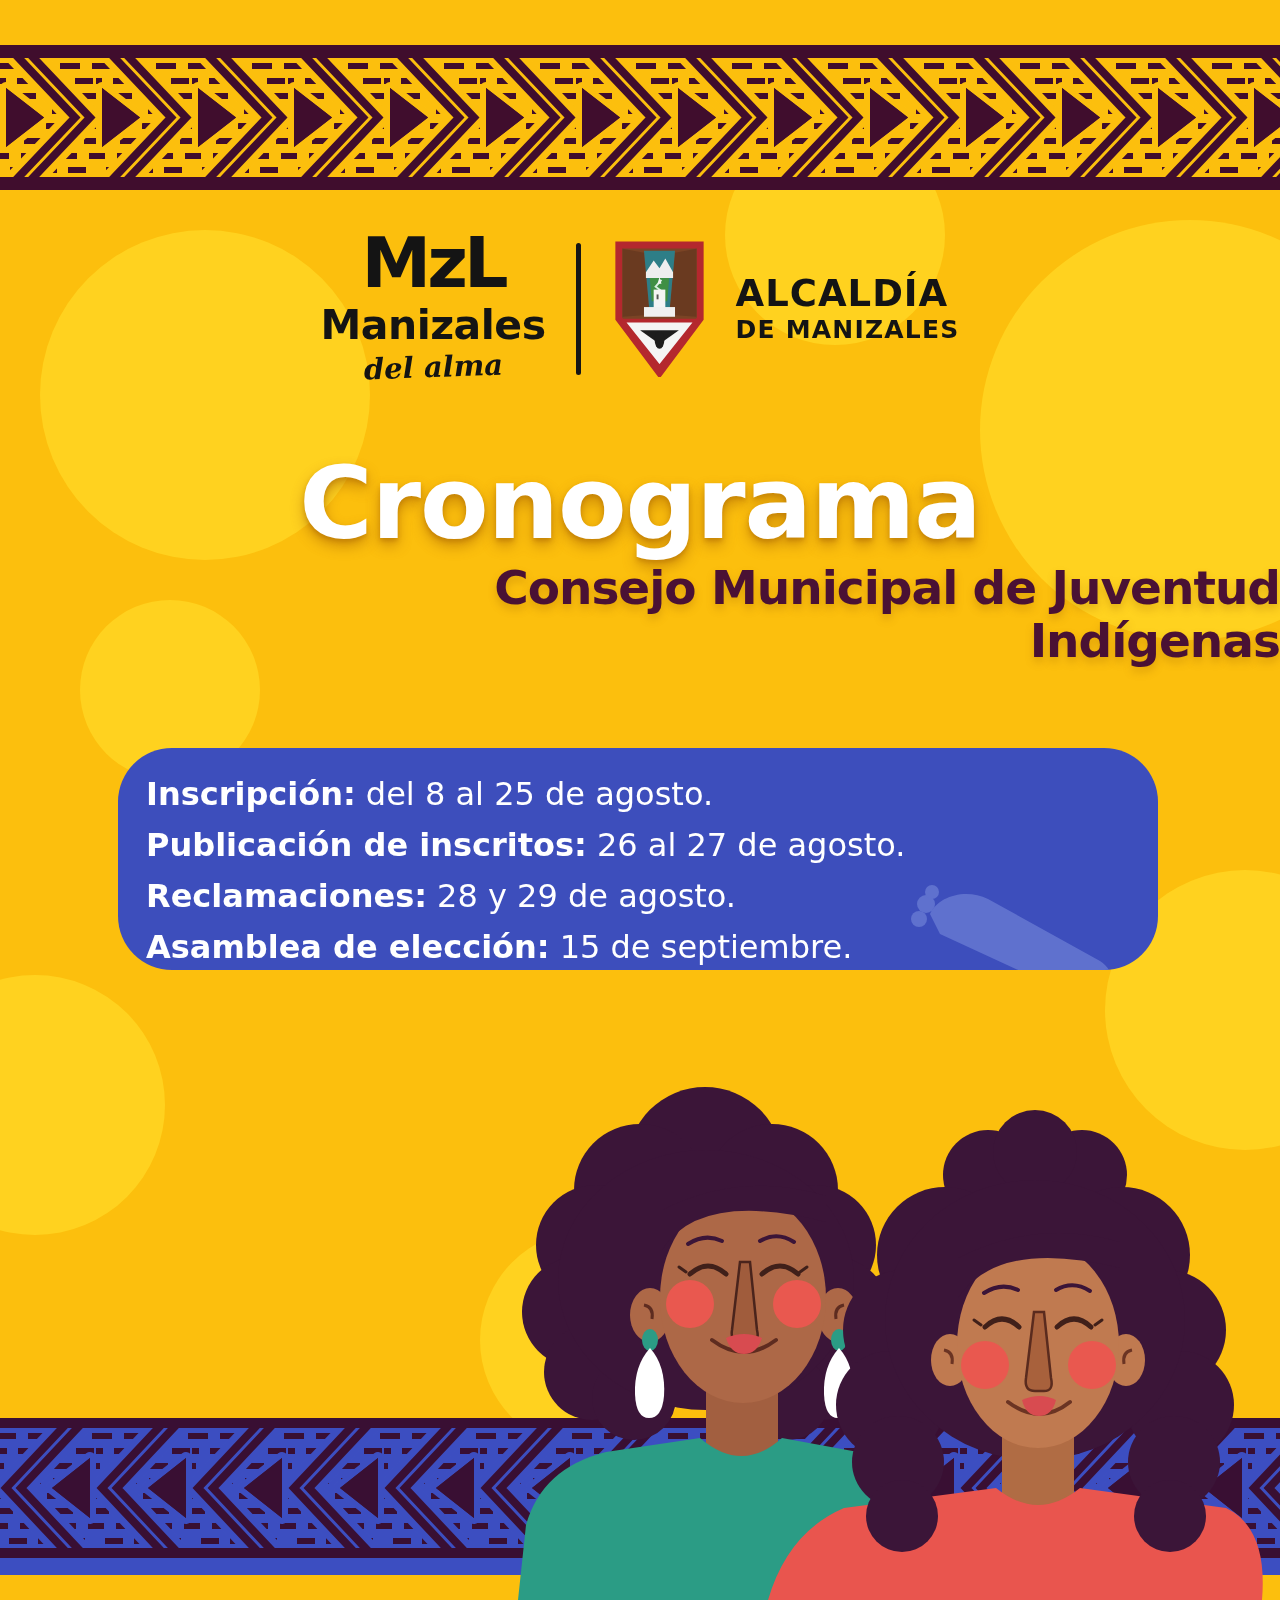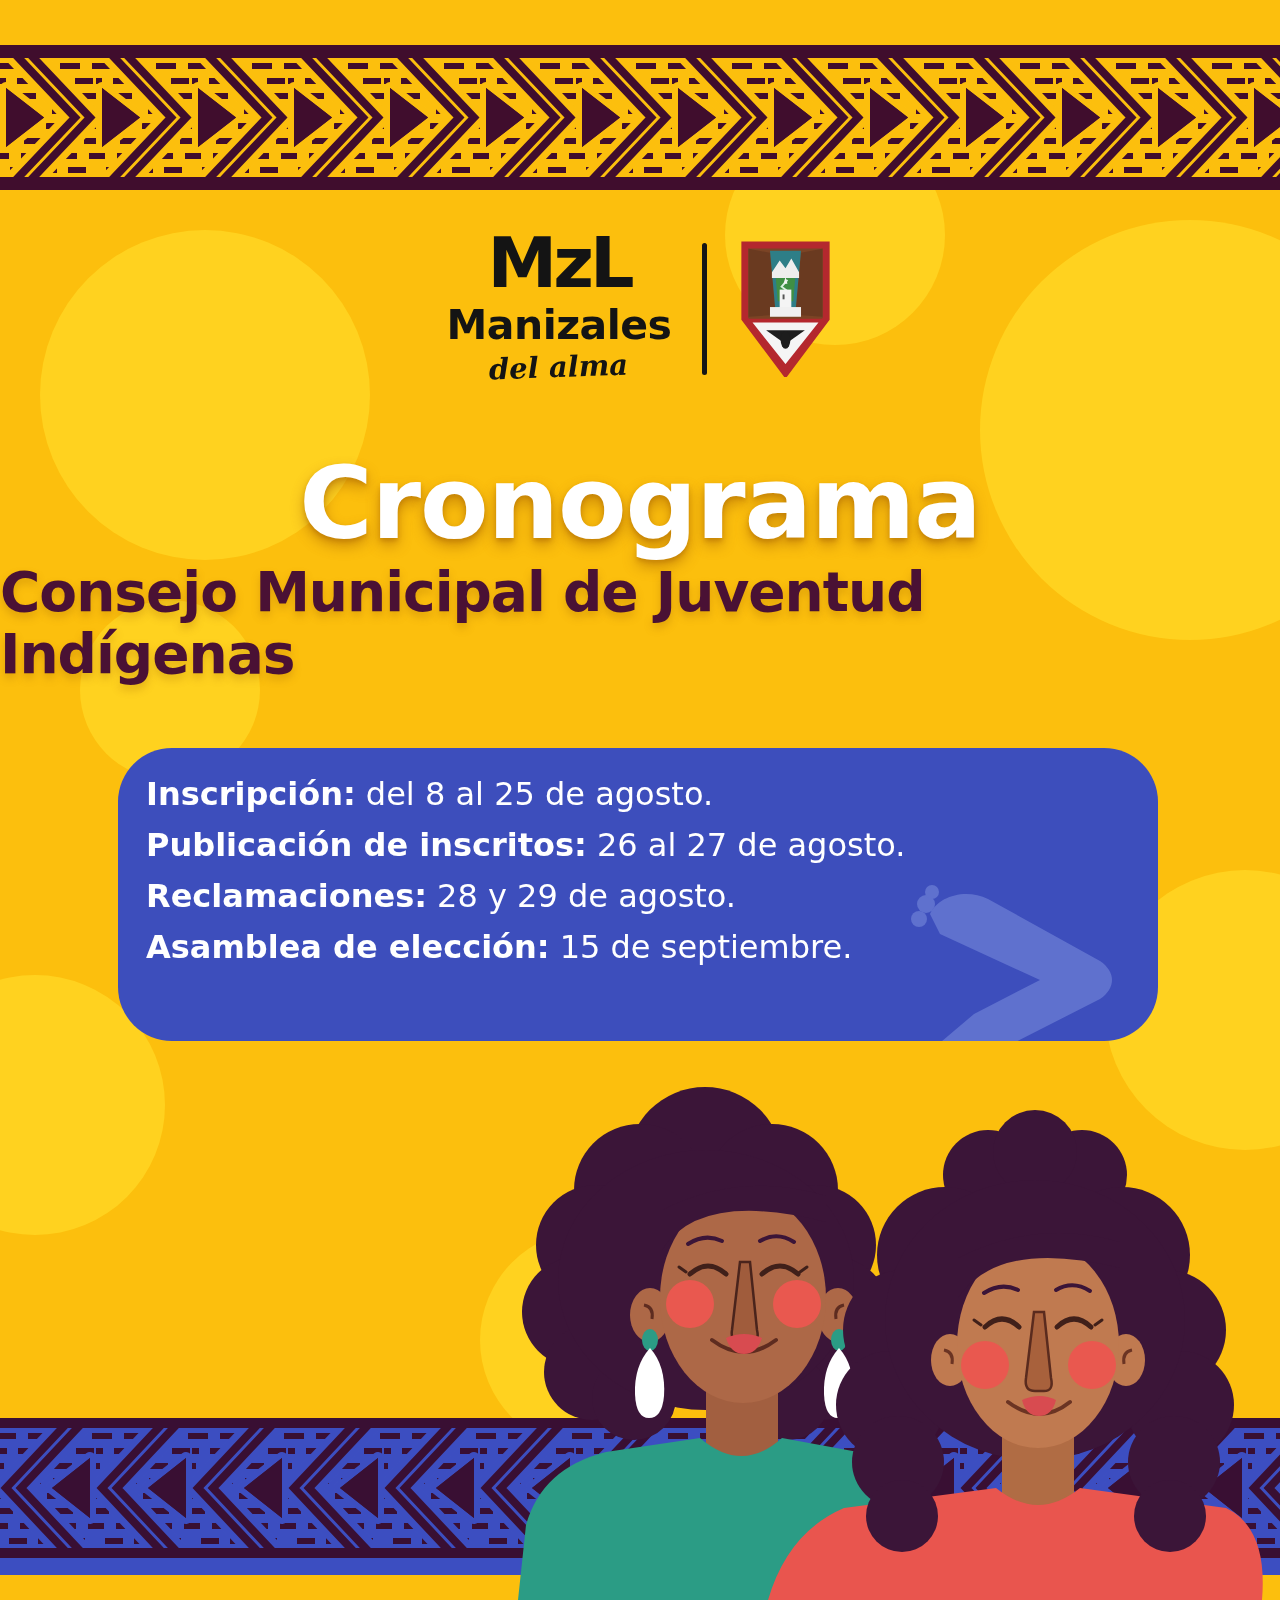--- a/index.html
+++ b/index.html
@@ -36,26 +36,26 @@
   .alcaldia-l2{font-size:25px; font-weight:800; letter-spacing:1.2px;}
 
   .title{
     position:absolute; top:445px; left:0; right:0; z-index:3; margin:0;
     text-align:center; color:#ffffff; font-size:100px; font-weight:800;
     letter-spacing:-1px;
     text-shadow:0 7px 14px rgba(150,80,0,.45), 0 3px 4px rgba(150,80,0,.3);
   }
   .subtitle{
     position:absolute; top:562px; left:0; right:0; z-index:3; margin:0;
-    text-align:left; color:#4a1134; font-size:55px; font-weight:800;
+    text-align:right; color:#4a1134; font-size:47px; font-weight:800;
     line-height:1.12; letter-spacing:-1px;
     text-shadow:0 5px 9px rgba(150,90,0,.28);
   }
   .card{
-    position:absolute; left:118px; top:748px; width:1040px; height:293px;
+    position:absolute; left:118px; top:748px; width:1040px; height:222px;
     background:#3d4ebc; border-radius:54px; z-index:4; box-sizing:border-box;
     padding:21px 0 0 28px; overflow:hidden;
   }
   .card .swoosh{position:absolute; left:0; top:0; width:1040px; height:293px;}
   .card p{position:relative; margin:0; line-height:51px; font-size:32px; color:#fff; white-space:nowrap;}
   .card p strong{font-weight:800;}
   .card p .val{font-weight:500; margin-left:10px;}
   .illustration{position:absolute; left:0; top:0; z-index:5; pointer-events:none;}
 </style>
 </head>
@@ -114,20 +114,24 @@
       <polygon points="40,38 60,38 58,62 42,62" fill="#3f8f44"></polygon>
       <path d="M52 40 L46 47 L54 53 L48 59" fill="none" stroke="#d8f0e0" stroke-width="2"></path>
       <polygon points="48,44 52,44 50,37" fill="#f4f4f4"></polygon>
       <rect x="44" y="50" width="12" height="22" fill="#f4f4f4"></rect>
       <rect x="47" y="55" width="2" height="5" fill="#555"></rect>
       <rect x="34" y="68" width="32" height="10" fill="#f0f0f0"></rect>
       <polygon points="12,82 88,82 50,130" fill="#f5f5f5" stroke="#b4282e" stroke-width="4"></polygon>
       <polygon points="30,92 70,92 50,106" fill="#1d1d1d"></polygon>
       <ellipse cx="50" cy="102" rx="5" ry="9" fill="#1d1d1d"></ellipse>
     </svg>
+    <div class="alcaldia-block">
+      <div class="alcaldia-l1">ALCALDÍA</div>
+      <div class="alcaldia-l2">DE MANIZALES</div>
+    </div>
   </div>
 
   <h1 class="title">Cronograma</h1>
   <h2 class="subtitle">
     <span>Consejo Municipal de Juventud</span><br>
     <span>Indígenas</span>
   </h2>
 
   <div class="card">
     <svg class="swoosh" viewBox="0 0 1040 293">

